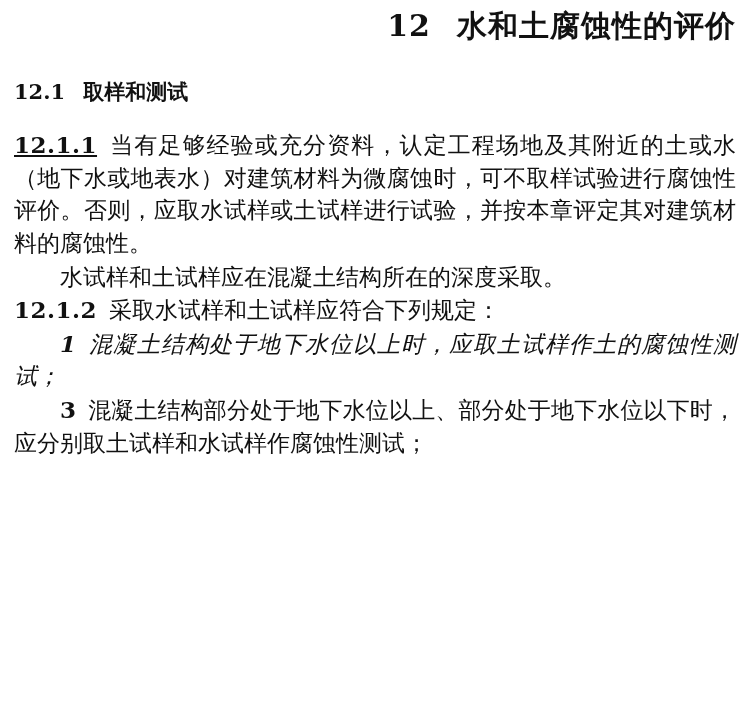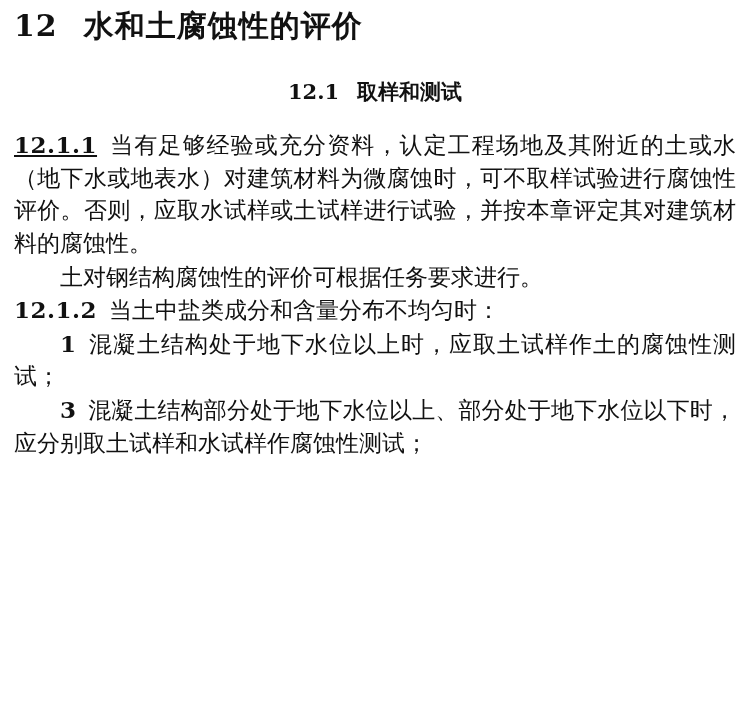--- a/index.html
+++ b/index.html
@@ -15,33 +15,33 @@
     overflow: hidden;
   }
   .page {
     width: 750px;
     height: 724px;
     position: relative;
     box-sizing: border-box;
     padding: 0 14px;
   }
   .chapter-title {
-    text-align: left;
+    text-align: right;
     font-size: 30px;
     font-weight: bold;
     letter-spacing: 1px;
     margin-top: 6px;
     margin-bottom: 2px;
     line-height: 1.35;
   }
   .chapter-num {
     margin-right: 26px;
   }
   .section-title {
-    text-align: center;
+    text-align: left;
     font-size: 21px;
     font-weight: bold;
     margin-top: 30px;
     margin-bottom: 23px;
     line-height: 1.4;
   }
   .section-num {
     margin-right: 18px;
   }
   .body-block {
@@ -64,21 +64,21 @@
     letter-spacing: 0.5px;
   }
   .item-num {
     font-weight: bold;
     margin-right: 12px;
   }
   .u {
     text-decoration: underline;
     text-underline-offset: 2px;
   }
-  .gap-sm { margin-top: 10px; }
+  .gap-sm { margin-top: 10px; font-style: italic; }
   .gap-md { margin-top: 12px; }
 </style>
 </head>
 <body>
 
 <div class="page">
 
   <h1 class="chapter-title">
     <span class="chapter-num">12</span><span>水和土腐蚀性的评价</span>
   </h1>
@@ -86,24 +86,24 @@
   <h2 class="section-title">
     <span class="section-num">12.1</span><span>取样和测试</span>
   </h2>
 
   <div class="body-block">
 
     <p class="para">
       <span class="clause-num u">12.1.1</span><span>当有足够经验或充分资料，认定工程场地及其附近的土或水（地下水或地表水）对建筑材料为微腐蚀时，可不取样试验进行腐蚀性评价。否则，应取水试样或土试样进行试验，并按本章评定其对建筑材料的腐蚀性。</span>
     </p>
 
-    <p class="para indent">土对钢结构腐蚀性的评价可根据任务要求进行。</p>
+    <p class="para indent">水试样和土试样应在混凝土结构所在的深度采取。</p>
 
     <p class="para">
-      <span class="clause-num">12.1.2</span><span>当土中盐类成分和含量分布不均匀时：</span>
+      <span class="clause-num">12.1.2</span><span>采取水试样和土试样应符合下列规定：</span>
     </p>
 
     <p class="para indent gap-sm">
       <span class="item-num">1</span><span>混凝土结构处于地下水位以上时，应取土试样作土的腐蚀性测试；</span>
     </p>
 
 
     <p class="para indent gap-md">
       <span class="item-num">3</span><span>混凝土结构部分处于地下水位以上、部分处于地下水位以下时，应分别取土试样和水试样作腐蚀性测试；</span>
     </p>

